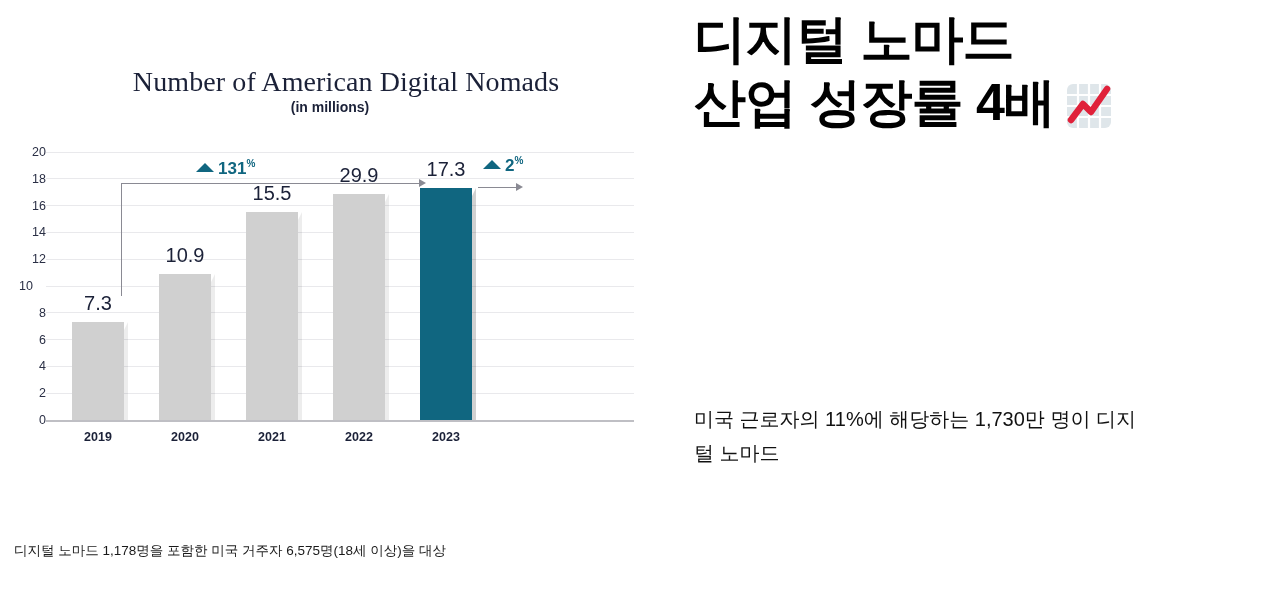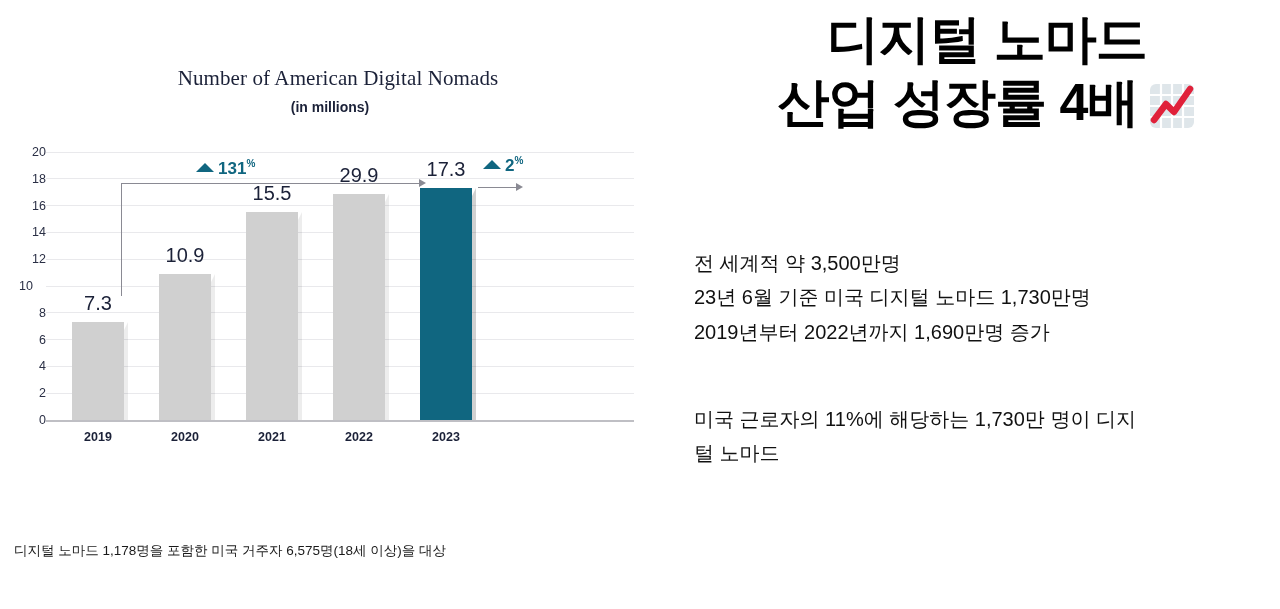--- a/index.html
+++ b/index.html
@@ -10,24 +10,24 @@
     overflow:hidden;
     position:relative;
   }
 
   
   #chart-panel{
     position:absolute;left:0;top:0;width:660px;height:609px;
   }
 
   #chart-title{
-    position:absolute;left:8px;top:66px;width:660px;
+    position:absolute;left:16px;top:66px;width:660px;
     text-align:center;
     font-family:"Liberation Serif",serif;
-    font-size:21px;
+    font-size:28px;
     color:#1b2138;
     letter-spacing:.1px;
   }
   #chart-subtitle{
     position:absolute;left:0;top:99px;width:660px;
     text-align:center;
     font-family:"Liberation Sans",sans-serif;
     font-size:14px;
     color:#1b2138;
     font-weight:bold;
@@ -141,21 +141,21 @@
   
   #text-panel{
     position:absolute;left:694px;top:0;width:586px;height:609px;
   }
   #headline{
     position:absolute;left:0;top:8px;width:586px;
     font-size:52px;font-weight:bold;color:#000;
     line-height:1.22;
     letter-spacing:-1px;
   }
-  #headline .hl-line{ display:block; white-space:nowrap;text-align:center;}
+  #headline .hl-line{ display:block; white-space:nowrap;}
   #chart-emoji{
     display:inline-block;vertical-align:-10px;margin-left:10px;
   }
   .bodytext{
     position:absolute;left:0;width:586px;
     font-size:20px;color:#111;line-height:1.72;
   }
   #body-block-1{ top:246px; }
   #body-block-2{ top:402px; width:560px;}
 </style>
@@ -256,23 +256,18 @@
           <line x1="2" y1="35" x2="46" y2="35"></line>
           <line x1="13" y1="2" x2="13" y2="46"></line>
           <line x1="24" y1="2" x2="24" y2="46"></line>
           <line x1="35" y1="2" x2="35" y2="46"></line>
         </g>
         <polyline points="6,38 18,22 26,30 42,7" fill="none" stroke="#e0213a" stroke-width="6.5" stroke-linecap="round" stroke-linejoin="round"></polyline>
       </svg>
     </span></span>
   </div>
 
-  <div class="bodytext" id="body-block-1">
-    <div>전 세계적 약 3,500만명</div>
-    <div>23년 6월 기준 미국 디지털 노마드 1,730만명</div>
-    <div>2019년부터 2022년까지 1,690만명 증가</div>
-  </div>
 
   <div class="bodytext" id="body-block-2">
     <div>미국 근로자의 11%에 해당하는 1,730만 명이 디지</div>
     <div>털 노마드</div>
   </div>
 </div>
 
 </body></html>

